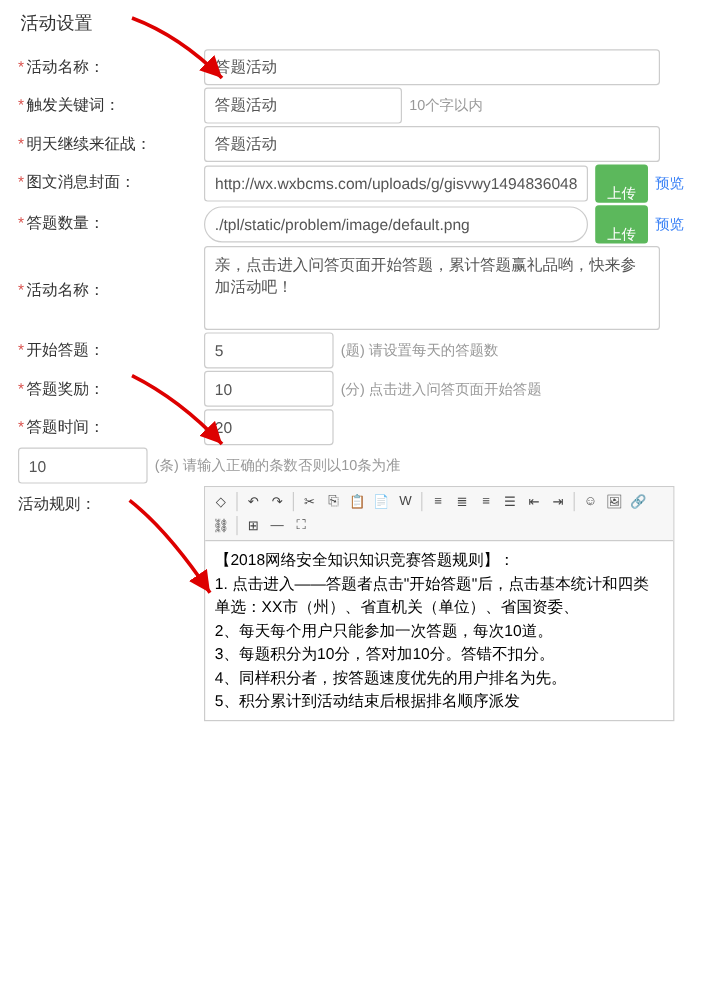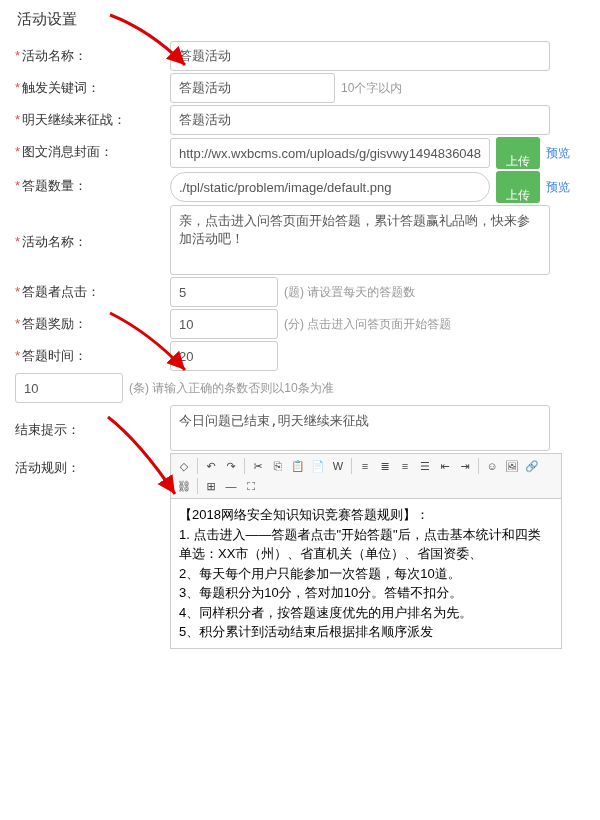--- a/index.html
+++ b/index.html
@@ -90,21 +90,21 @@
   <svg class="arrow" style="left:100px; top:308px;" width="100" height="70">
       <defs>
         <marker id="ah2" markerWidth="8" markerHeight="8" refX="6" refY="3" orient="auto">
           <path d="M0,0 L6,3 L0,6 Z" fill="#d00"></path>
         </marker>
       </defs>
       <path d="M10,5 Q50,25 85,62" stroke="#d00" stroke-width="3" fill="none" marker-end="url(#ah2)"></path>
     </svg>
 
   <div class="form-row">
-    <div class="label-col"><span class="req">*</span><span>答题者点击：</span></div>
+    <div class="label-col"><span class="req">*</span><span>开始答题：</span></div>
     <div class="input-col">
       <input class="txt-input w-num" value="5" style="">
       <span class="hint">(题) 请设置每天的答题数</span>
     </div>
   </div>
 
   <div class="form-row">
     <div class="label-col"><span class="req">*</span><span>答题奖励：</span></div>
     <div class="input-col">
       <input class="txt-input w-num" value="10" style="">
@@ -129,26 +129,20 @@
   </div>
 
 
   <div class="form-row">
     <div class="input-col">
       <input class="txt-input w-num" value="10" style="">
       <span class="hint">(条) 请输入正确的条数否则以10条为准</span>
     </div>
   </div>
 
-  <div class="form-row">
-    <div class="label-col" style="padding-top:16px"><span>结束提示：</span></div>
-    <div class="input-col">
-        <textarea class="txt-area" style="height: 46px;">今日问题已结束,明天继续来征战</textarea>
-      </div>
-  </div>
 
   <div class="form-row">
     <div class="label-col"><span>活动规则：</span></div>
     <div class="input-col">
       <div class="editor-box">
         <div class="editor-toolbar">
           <span class="tb-btn">◇</span>
           <span class="tb-sep"></span>
           <span class="tb-btn">↶</span>
           <span class="tb-btn">↷</span>

